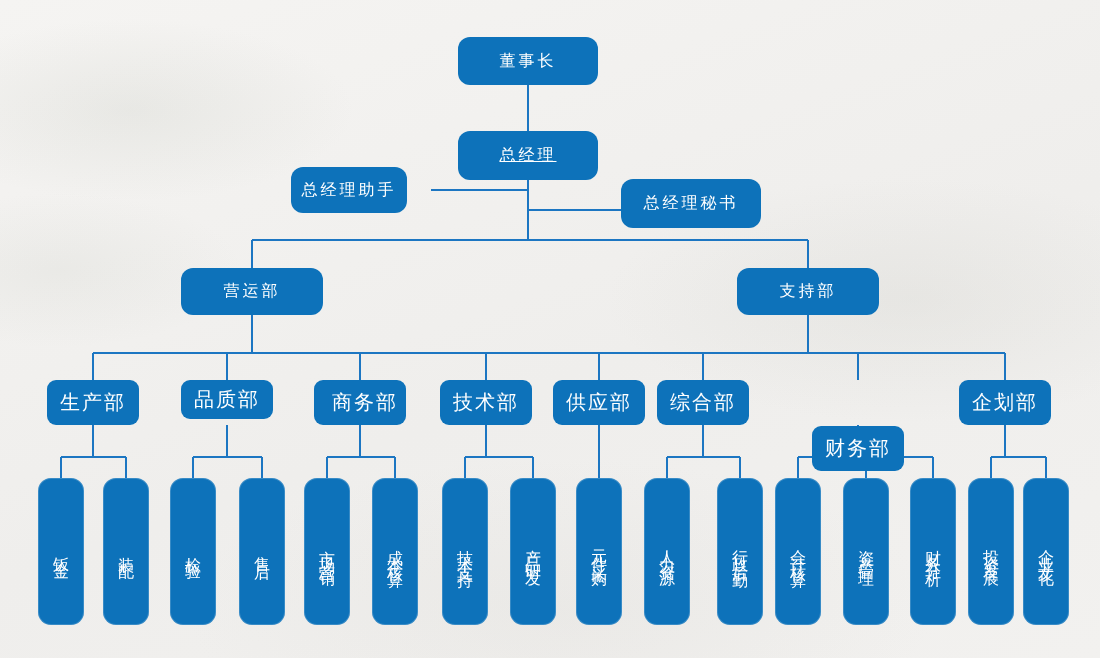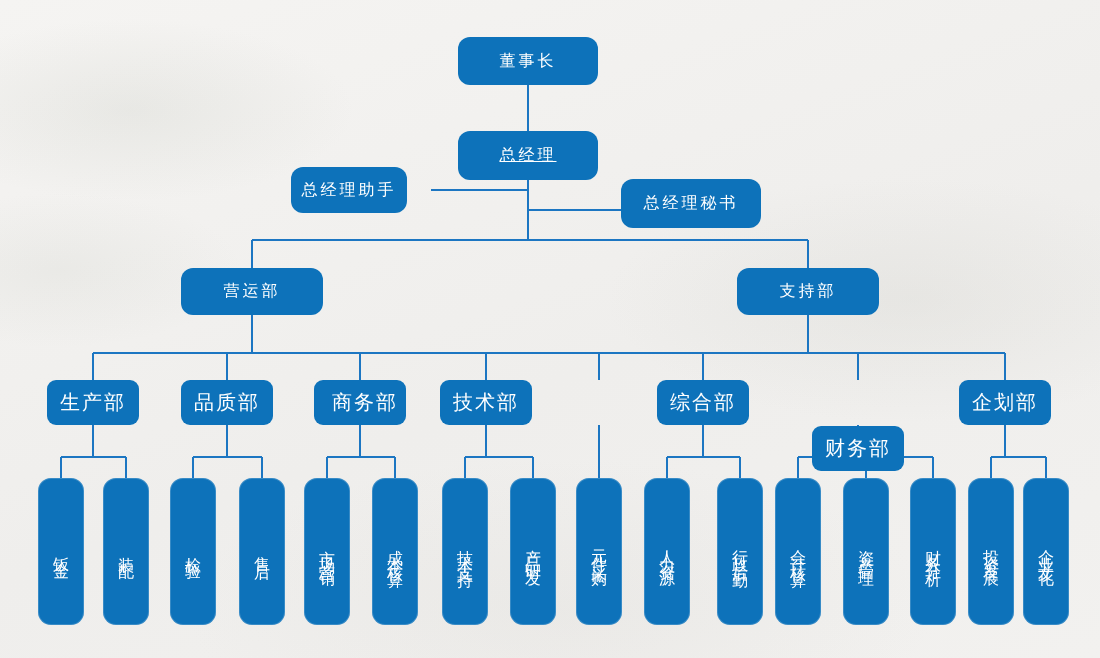--- a/index.html
+++ b/index.html
@@ -54,23 +54,24 @@
   </svg>
 
   <div class="node node-h" style="left:458px;top:37px;width:140px;height:48px;">董事长</div>
   <div class="node node-h" style="left:458px;top:131px;width:140px;height:49px;text-decoration:underline;">总经理</div>
   <div class="node node-h" style="left:291px;top:167px;width:116px;height:46px;">总经理助手</div>
   <div class="node node-h" style="left:621px;top:179px;width:140px;height:49px;">总经理秘书</div>
   <div class="node node-h" style="left:181px;top:268px;width:142px;height:47px;">营运部</div>
   <div class="node node-h" style="left:737px;top:268px;width:142px;height:47px;">支持部</div>
 
   <div class="node node-dept" style="left:47px;top:380px;width:92px;height:45px;">生产部</div>
-  <div class="node node-dept" style="left:181px;top:380px;width:92px;height:45px;">品质部</div>
+  <div class="node node-dept" style="left:181px;top:380px;width:92px;height:39px;">品质部</div>
   <div class="node node-dept" style="left:314px;top:380px;width:92px;height:45px;padding-left:10px;">商务部</div>
   <div class="node node-dept" style="left:440px;top:380px;width:92px;height:45px;">技术部</div>
+  <div class="node node-dept" style="left:553px;top:380px;width:92px;height:45px;">供应部</div>
   <div class="node node-dept" style="left:657px;top:380px;width:92px;height:45px;">综合部</div>
   <div class="node node-dept" style="left:812px;top:380px;width:92px;height:45px;margin-top:46px;">财务部</div>
   <div class="node node-dept" style="left:959px;top:380px;width:92px;height:45px;font-family:Liberation Serif, serif;">企划部</div>
 
   <div class="node node-v" style="left:38px;top:478px;width:46px;height:147px;">
       <span>钣金</span>
     </div>
   <div class="node node-v" style="left:103px;top:478px;width:46px;height:147px;">
       <span>装配</span>
     </div>

